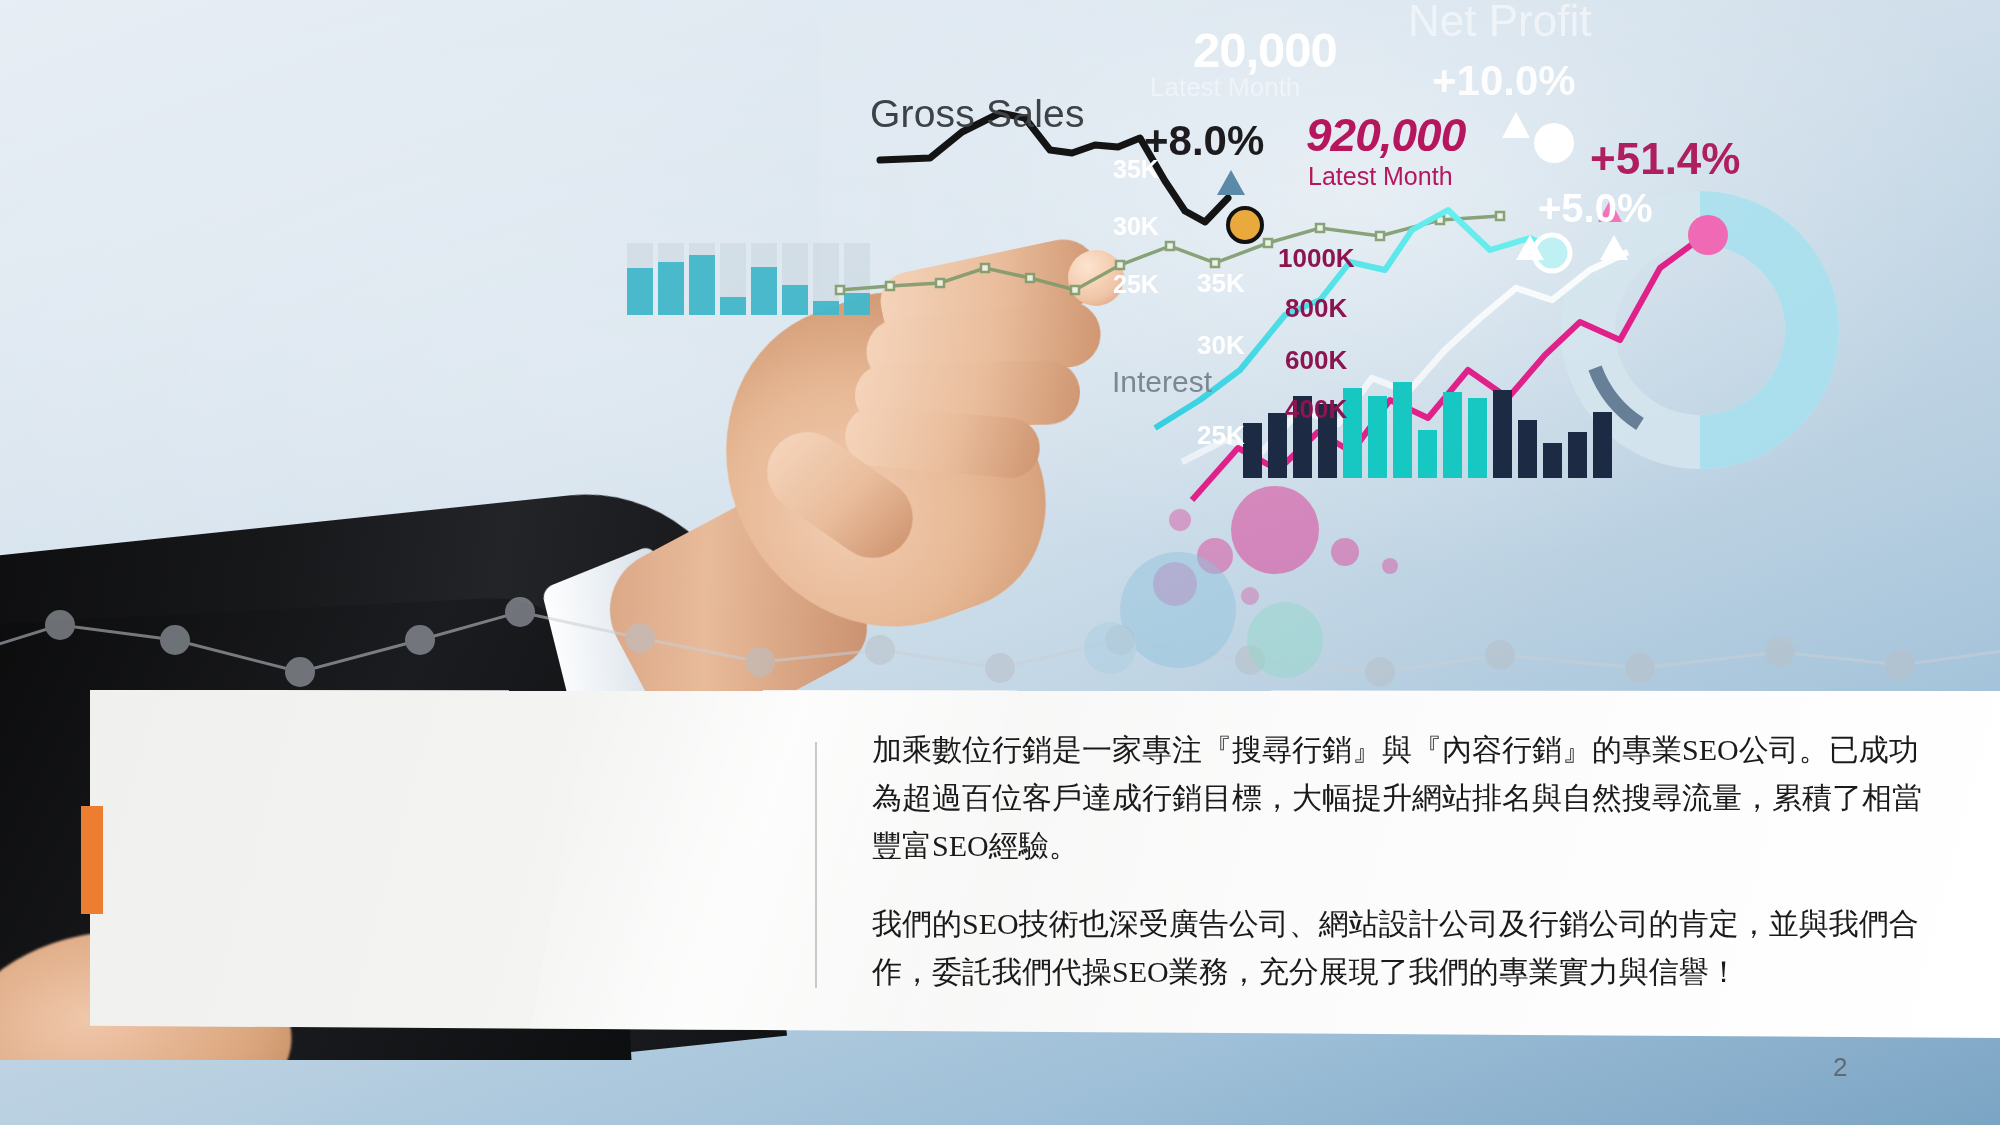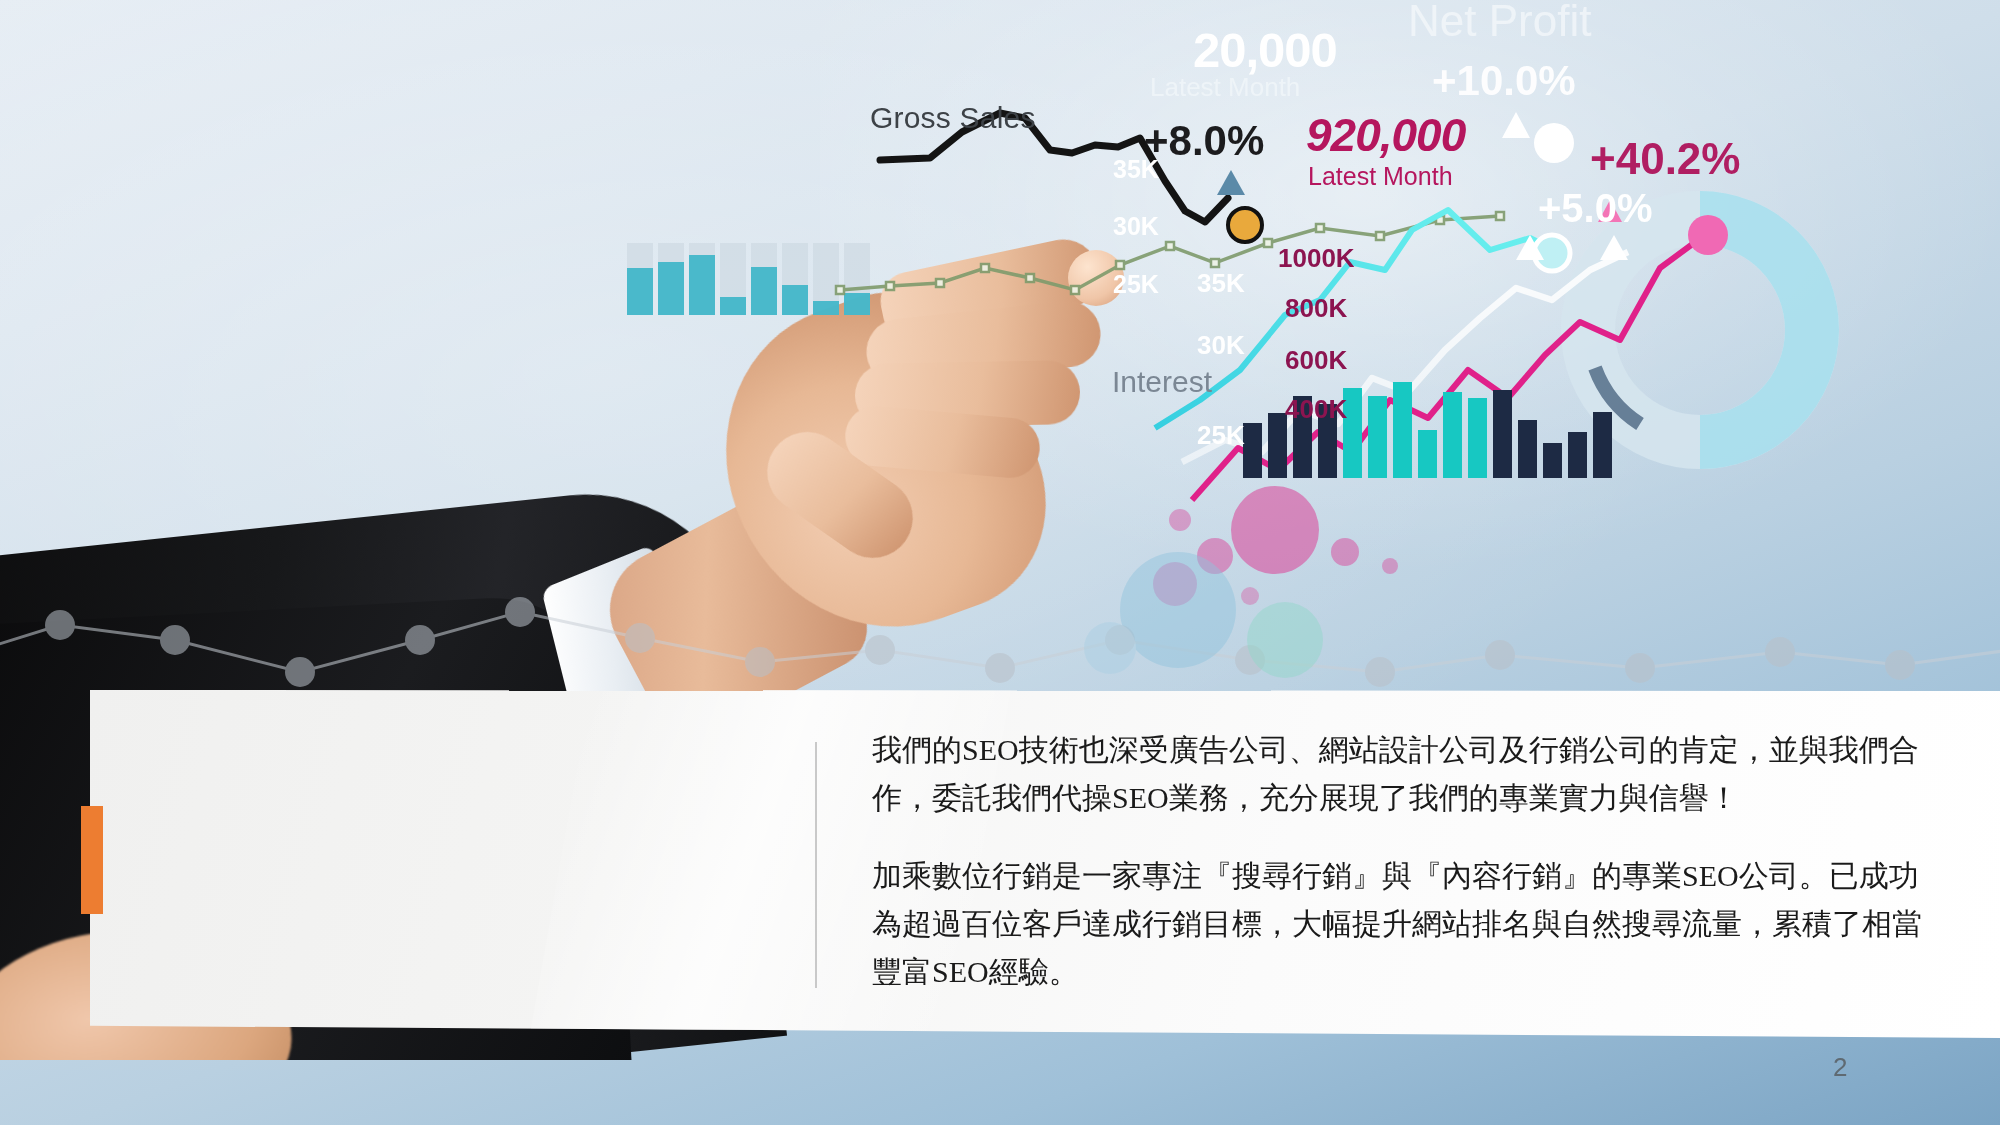--- a/index.html
+++ b/index.html
@@ -88,21 +88,21 @@
     border-radius:50% 60% 45% 40%;
     transform:rotate(-8deg);
     filter:blur(.8px);
   }
 
   
   .viz{position:absolute;left:0;top:0;width:2000px;height:1060px;}
   .viz svg{position:absolute;left:0;top:0;}
 
   .lbl{position:absolute;font-family:"Liberation Sans",sans-serif;white-space:nowrap;}
-  .lbl-grosssales{left:870px;top:101px;font-size:30px;color:#3d4247;letter-spacing:.2px;}
+  .lbl-grosssales{left:870px;top:92px;font-size:39px;color:#3d4247;letter-spacing:.2px;}
   .lbl-interest{left:1112px;top:365px;font-size:30px;color:#7b8794;}
   .lbl-netprofit{left:1408px;top:-4px;font-size:44px;color:#f3f7fa;opacity:.82;}
 
   .big-white{position:absolute;font-family:"Liberation Sans",sans-serif;font-weight:bold;color:#ffffff;margin-left:45px;}
   .n20000{left:1148px;top:22px;font-size:49px;letter-spacing:-1px;}
   .sub20000{left:1150px;top:72px;font-size:26px;font-weight:normal;color:#eef4f8;font-family:"Liberation Sans",sans-serif;position:absolute;}
 
   .pct{position:absolute;font-family:Liberation Sans, sans-serif;font-weight:bold;white-space:nowrap;}
   .p8{left:1144px;top:117px;font-size:42px;color:#1c1c1e;}
   .p10{left:1432px;top:57px;font-size:42px;color:#ffffff;opacity:.95;}
@@ -340,21 +340,21 @@
 
     <div class="big-white n20000">20,000</div>
     <div class="sub20000">Latest Month</div>
 
     <div class="pct p8">+8.0%</div>
     <div class="pct p10">+10.0%</div>
 
     <div class="magenta-big n920000">920,000</div>
     <div class="sub920000">Latest Month</div>
 
-    <div class="pct p205">+40.2%</div>
+    <div class="pct p205">+51.4%</div>
     <div class="pct p5">+5.0%</div>
 
     <div class="ax ax-w a35k-a">35K</div>
     <div class="ax ax-w a30k-a">30K</div>
     <div class="ax ax-w a25k-a">25K</div>
 
     <div class="ax ax-w a35k-b">35K</div>
     <div class="ax ax-w a30k-b">30K</div>
     <div class="ax ax-w a25k-b">25K</div>
 
@@ -367,19 +367,19 @@
   <div class="card">
     <div class="card-sheen"></div>
   </div>
 
   <div class="orange-bar"></div>
 
 
   <div class="divider"></div>
 
   <div class="body">
+    <p>加乘數位行銷是一家專注『搜尋行銷』與『內容行銷』的專業SEO公司。已成功為超過百位客戶達成行銷目標，大幅提升網站排名與自然搜尋流量，累積了相當豐富SEO經驗。</p>
     <p>我們的SEO技術也深受廣告公司、網站設計公司及行銷公司的肯定，並與我們合作，委託我們代操SEO業務，充分展現了我們的專業實力與信譽！</p>
-    <p>加乘數位行銷是一家專注『搜尋行銷』與『內容行銷』的專業SEO公司。已成功為超過百位客戶達成行銷目標，大幅提升網站排名與自然搜尋流量，累積了相當豐富SEO經驗。</p>
   </div>
 
   <div class="pagenum">2</div>
 
 </div>
 
 </body></html>

